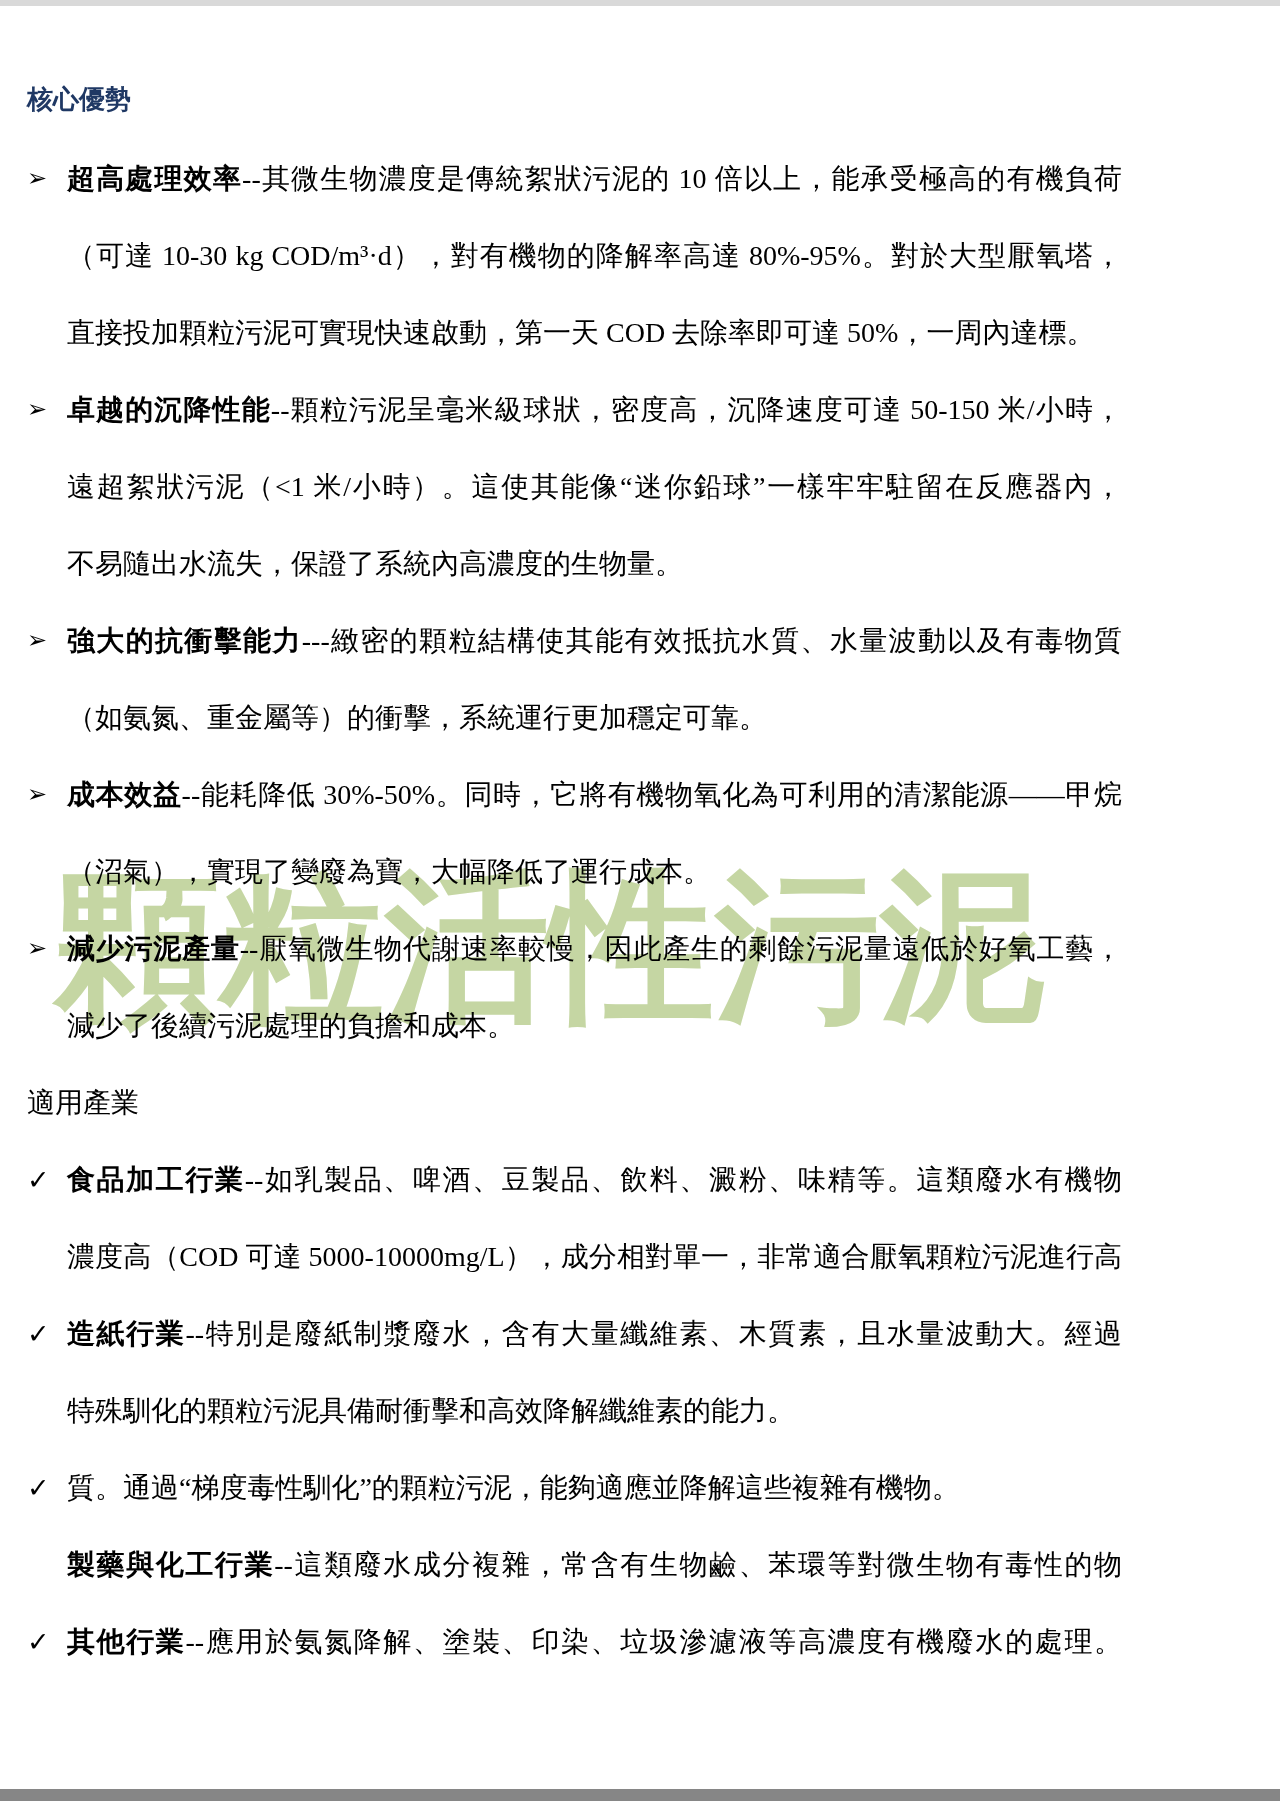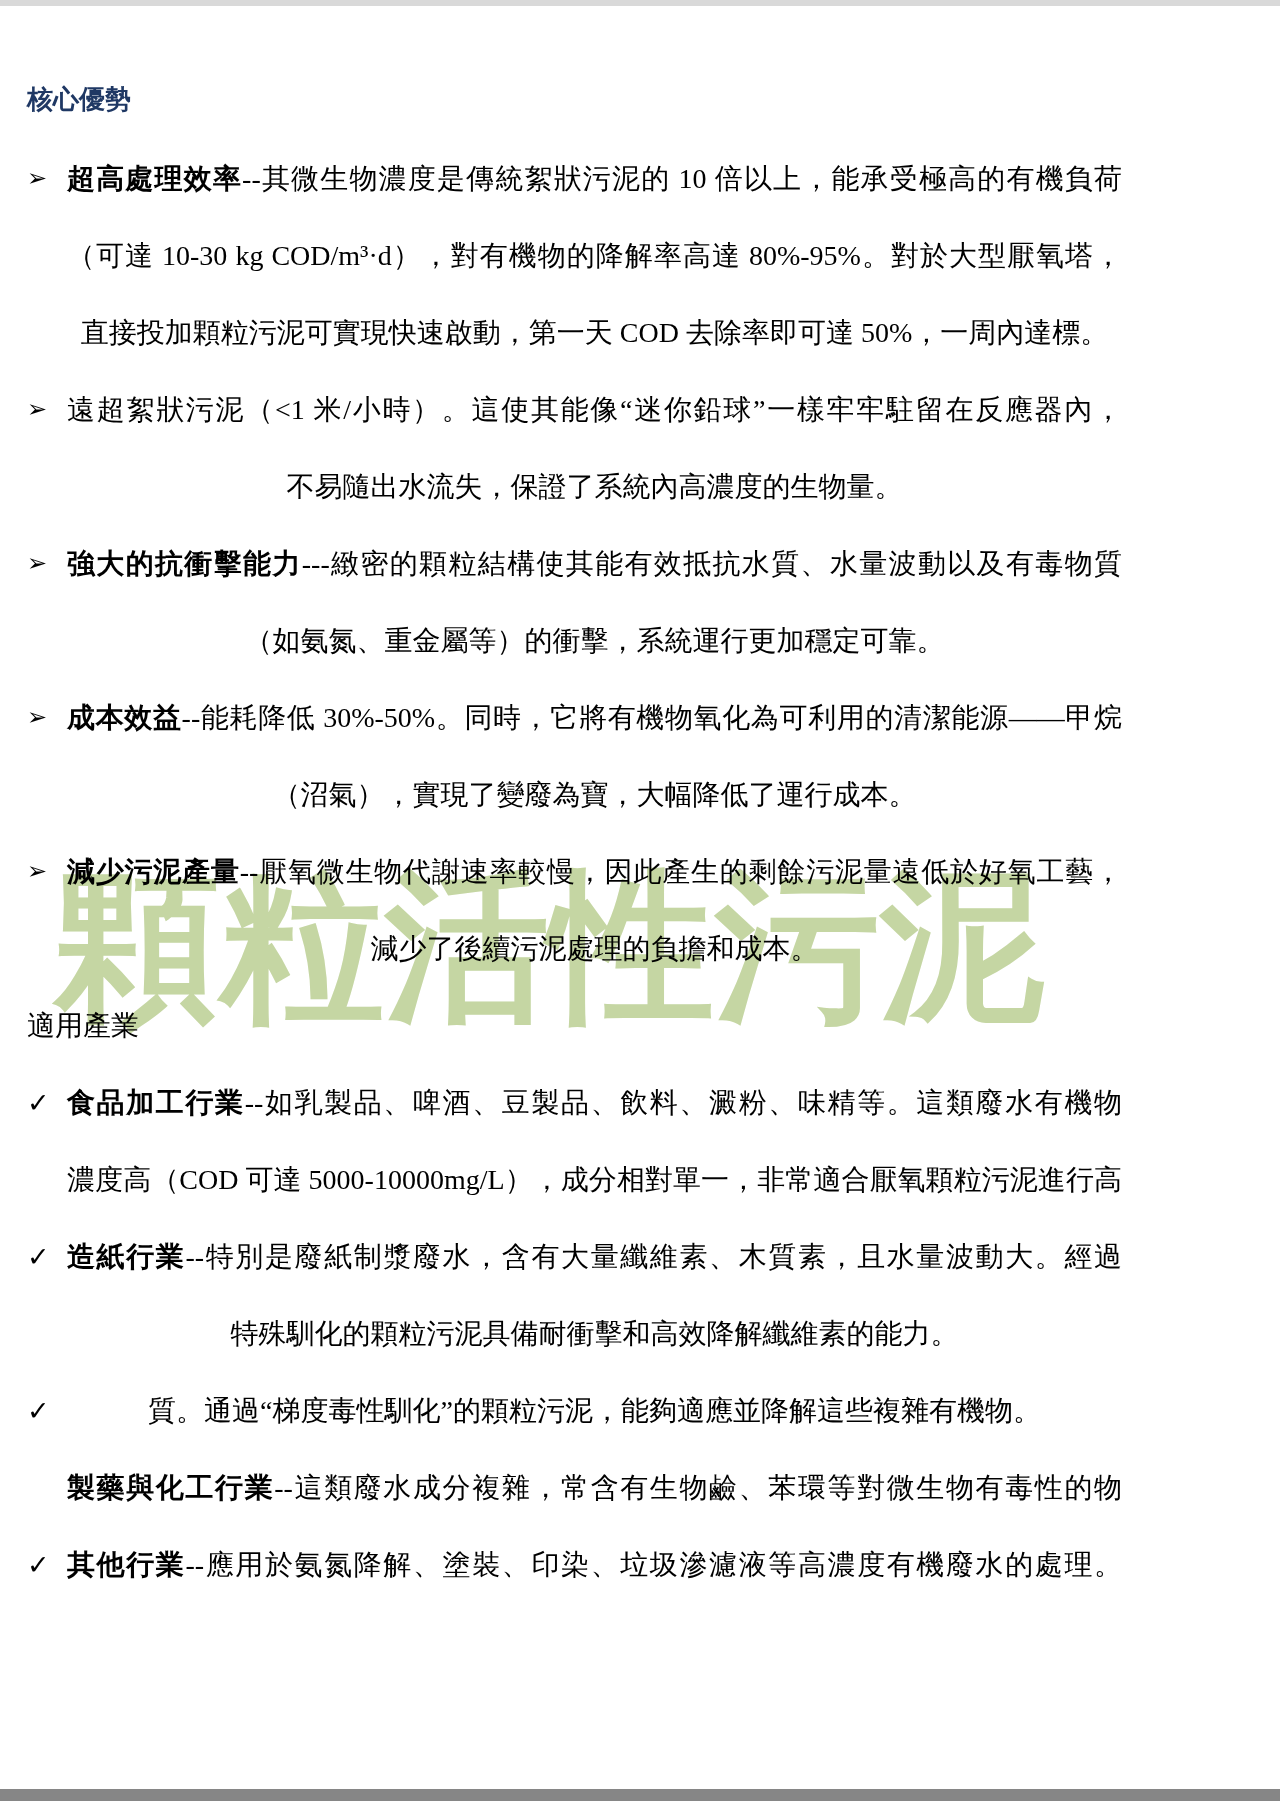--- a/index.html
+++ b/index.html
@@ -35,21 +35,21 @@
     font-size: 26px; font-weight: 700; color: #1f3864;
   }
   .bullet { position: relative; padding-left: 40px; }
   .marker {
     position: absolute; left: 0; top: 0; width: 40px;
     height: 77px; line-height: 77px; font-size: 24px; color: #000;
     font-family: "DejaVu Sans", sans-serif;
   }
   .marker.check { font-size: 27px; font-family: "DejaVu Sans", sans-serif; }
   .line {
-    height: 77px; line-height: 77px; font-size: 28px; text-align: center;
+    height: 77px; line-height: 77px; font-size: 28px;
   }
   .line.fill {
     text-align: justify; text-align-last: justify;
   }
   .lead { font-weight: 700; }
   .subtitle {
     height: 77px; line-height: 77px; font-size: 28px;
   }
 </style>
 </head>
@@ -63,20 +63,21 @@
   <h1 class="doc-title">核心優勢</h1>
   <div id="advantages">
       <div class="bullet">
         <span class="marker arrow">➢</span>
         <div class="line fill"><b class="lead">超高處理效率</b>--其微生物濃度是傳統絮狀污泥的 10 倍以上，能承受極高的有機負荷</div>
         <div class="line fill">（可達 10-30 kg COD/m³·d），對有機物的降解率高達 80%-95%。對於大型厭氧塔，</div>
         <div class="line">直接投加顆粒污泥可實現快速啟動，第一天 COD 去除率即可達 50%，一周內達標。</div>
       </div>
       <div class="bullet">
         <span class="marker arrow">➢</span>
+        <div class="line fill"><b class="lead">卓越的沉降性能</b>--顆粒污泥呈毫米級球狀，密度高，沉降速度可達 50-150 米/小時，</div>
         <div class="line fill">遠超絮狀污泥（&lt;1 米/小時）。這使其能像“迷你鉛球”一樣牢牢駐留在反應器內，</div>
         <div class="line">不易隨出水流失，保證了系統內高濃度的生物量。</div>
       </div>
       <div class="bullet">
         <span class="marker arrow">➢</span>
         <div class="line fill"><b class="lead">強大的抗衝擊能力</b>---緻密的顆粒結構使其能有效抵抗水質、水量波動以及有毒物質</div>
         <div class="line">（如氨氮、重金屬等）的衝擊，系統運行更加穩定可靠。</div>
       </div>
       <div class="bullet">
         <span class="marker arrow">➢</span>

